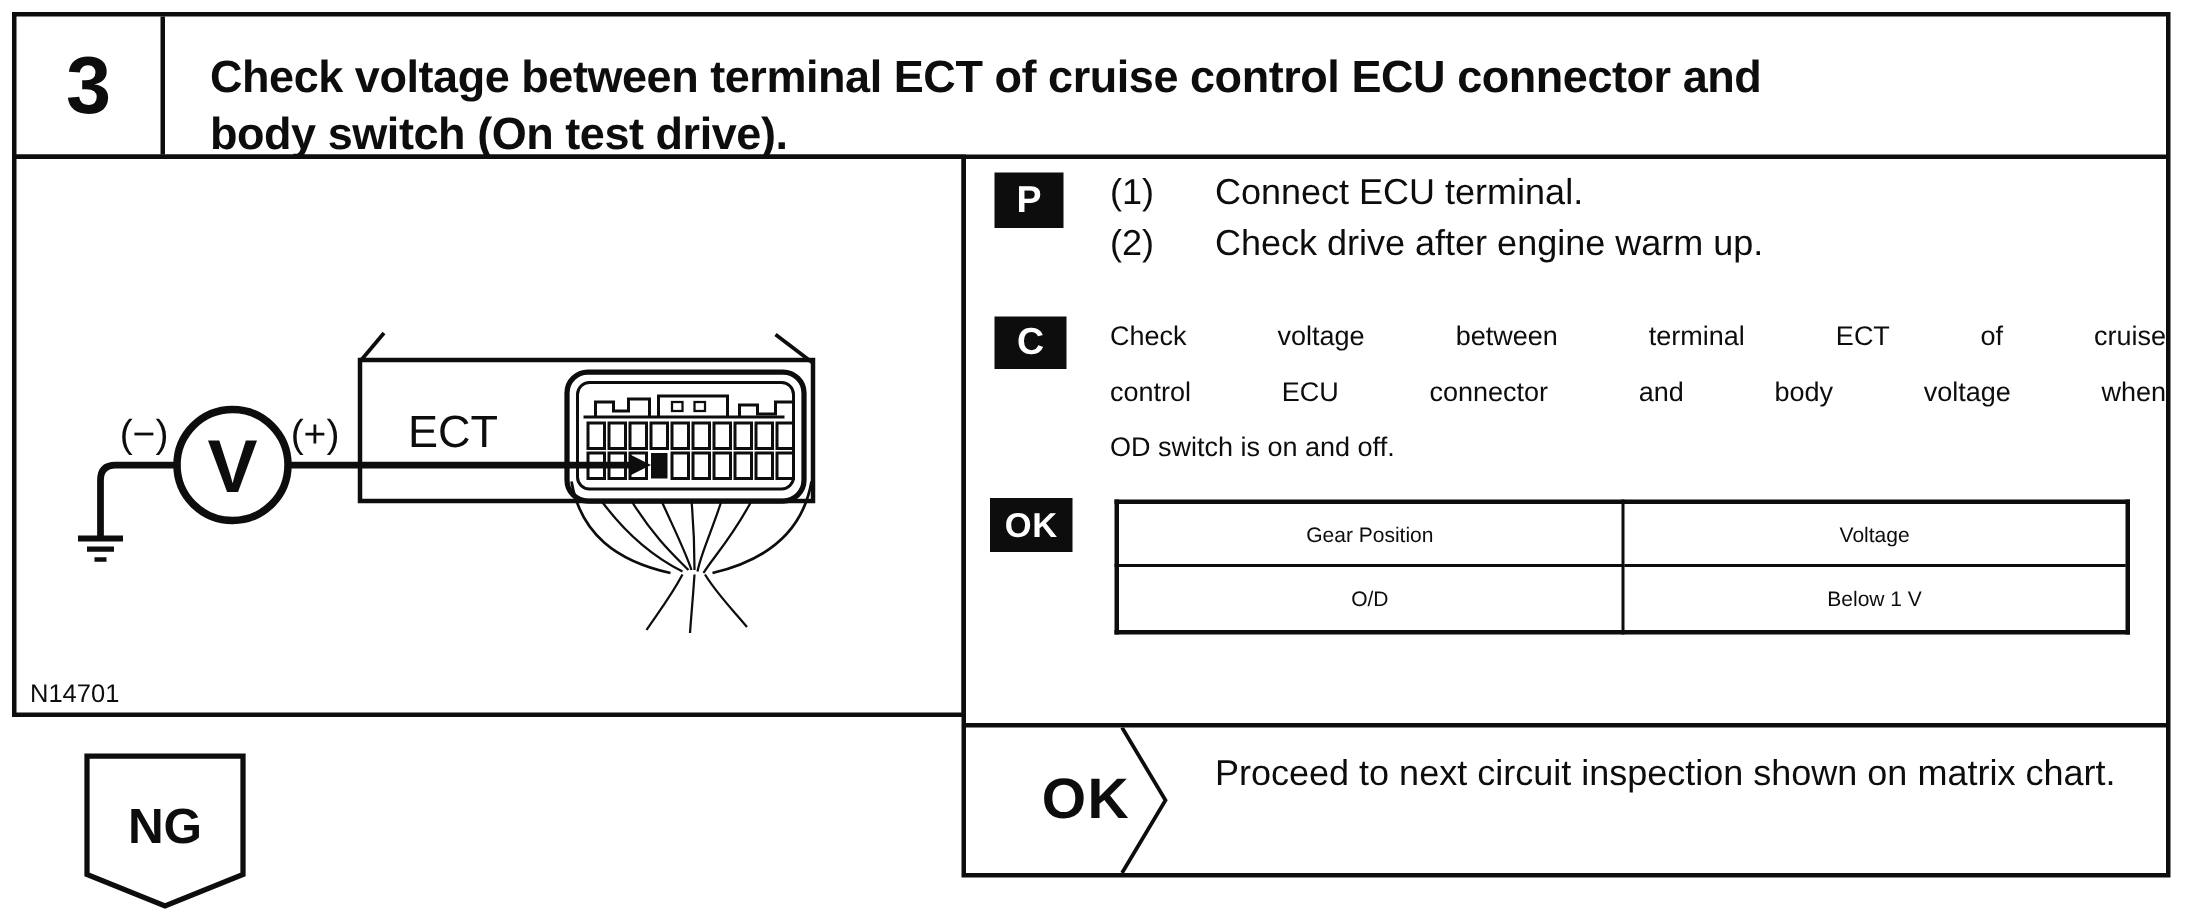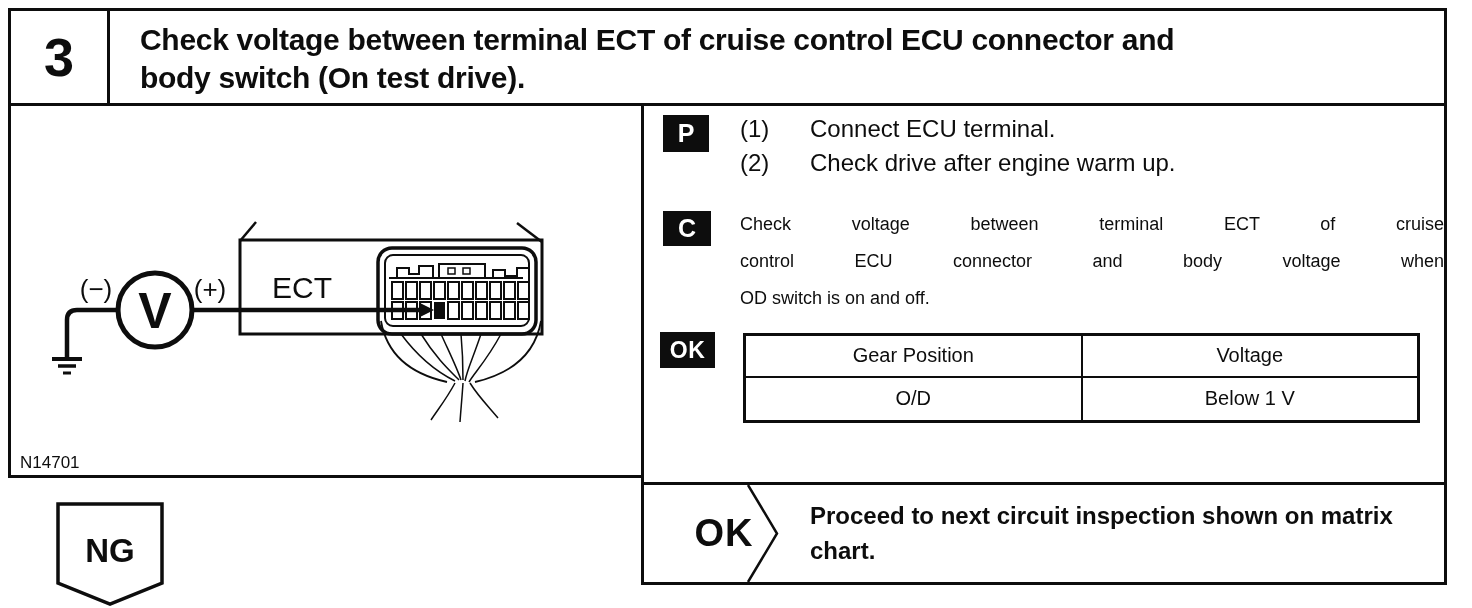--- a/index.html
+++ b/index.html
@@ -7,21 +7,21 @@
   #page {
     position:relative; width:1472px; height:608px; background:#ffffff;
     color:#0d0d0d; overflow:hidden;
   }
   .abs { position:absolute; }
 
   
   #header-box { left:8px; top:8px; width:1439px; height:98px; border:3px solid #0d0d0d; display:flex; }
   #step-cell { width:99px; border-right:3px solid #0d0d0d; display:flex; align-items:center; justify-content:center; }
   #step-num { font-size:54px; font-weight:bold; }
-  #title-cell { padding:10px 0 0 30px; }
+  #title-cell { padding:10px 0 0 30px;margin-top:12px; }
   .title-line { font-size:30px; font-weight:bold; line-height:38px; letter-spacing:-0.3px; white-space:nowrap; }
 
   
   #diagram-box { left:8px; top:103px; width:636px; height:375px; border:3px solid #0d0d0d; }
   #circuit-svg { position:absolute; left:0; top:0; }
 
   
   #right-panel { left:641px; top:106px; width:806px; height:376px; border-left:3px solid #0d0d0d; border-right:3px solid #0d0d0d; }
   .badge { position:absolute; background:#0d0d0d; color:#ffffff; font-weight:bold;
            display:flex; align-items:center; justify-content:center; }
@@ -30,34 +30,34 @@
   #badge-ok { left:16px; top:226px; width:55px; height:36px; font-size:23px; letter-spacing:0.5px; }
 
   #prepare-list { left:96px; top:6px; width:660px; font-size:24px; line-height:34px; }
   .prep-row { display:flex; }
   .prep-num { width:70px; }
 
   #check-text { left:96px; top:100px; width:704px; font-size:18px; line-height:37px; }
   .jline { text-align:justify; text-align-last:justify; }
 
   #spec-table { left:99px; top:227px; border-collapse:collapse; table-layout:fixed; }
-  #spec-table td { border:2px solid #0d0d0d; text-align:center; font-size:20px; padding:0; }
+  #spec-table td { border:2px solid #0d0d0d; text-align:center; font-size:14px; padding:0; }
   #spec-table { border:3px solid #0d0d0d; }
   #spec-table col { width:337px; }
   #spec-table tr.hdr  td { height:42px; }
   #spec-table tr.r1 td { height:45px;text-align:center; }
   #spec-table tr.r2 td { height:43px; }
 
   
   #result-ok-box { left:641px; top:482px; width:806px; height:103px; border:3px solid #0d0d0d; }
   #ok-label { position:absolute; left:35px; top:0; width:90px; height:97px;
               display:flex; align-items:center; justify-content:center;
               font-size:38px; font-weight:bold; letter-spacing:1px; }
   #ok-text { position:absolute; left:166px; top:13px; width:630px;
-             font-size:24px; font-weight:bold; line-height:35px; }
+             font-size:24px; font-weight:normal; line-height:35px; }
 
   
   #ng-svg { left:52px; top:500px; }
   #ng-svg text { font-size:33px; font-weight:bold; fill:#0d0d0d; }
 
   svg .ink  { stroke:#0d0d0d; fill:none; }
   svg text  { font-family:"Liberation Sans", sans-serif; fill:#0d0d0d; }
 </style>
 </head>
 <body>

